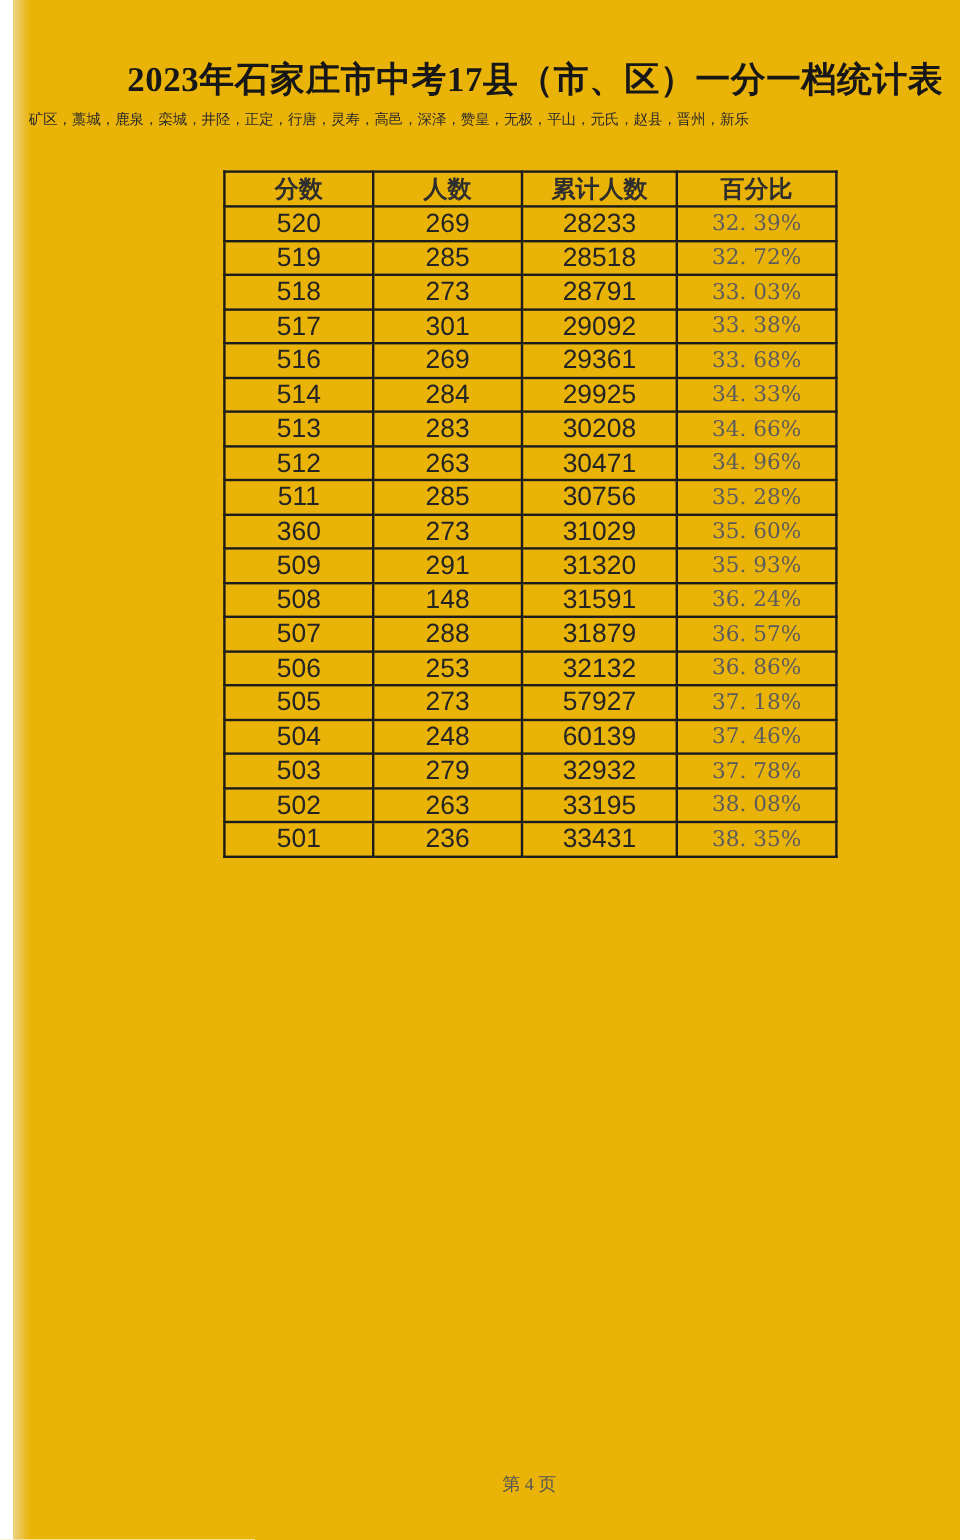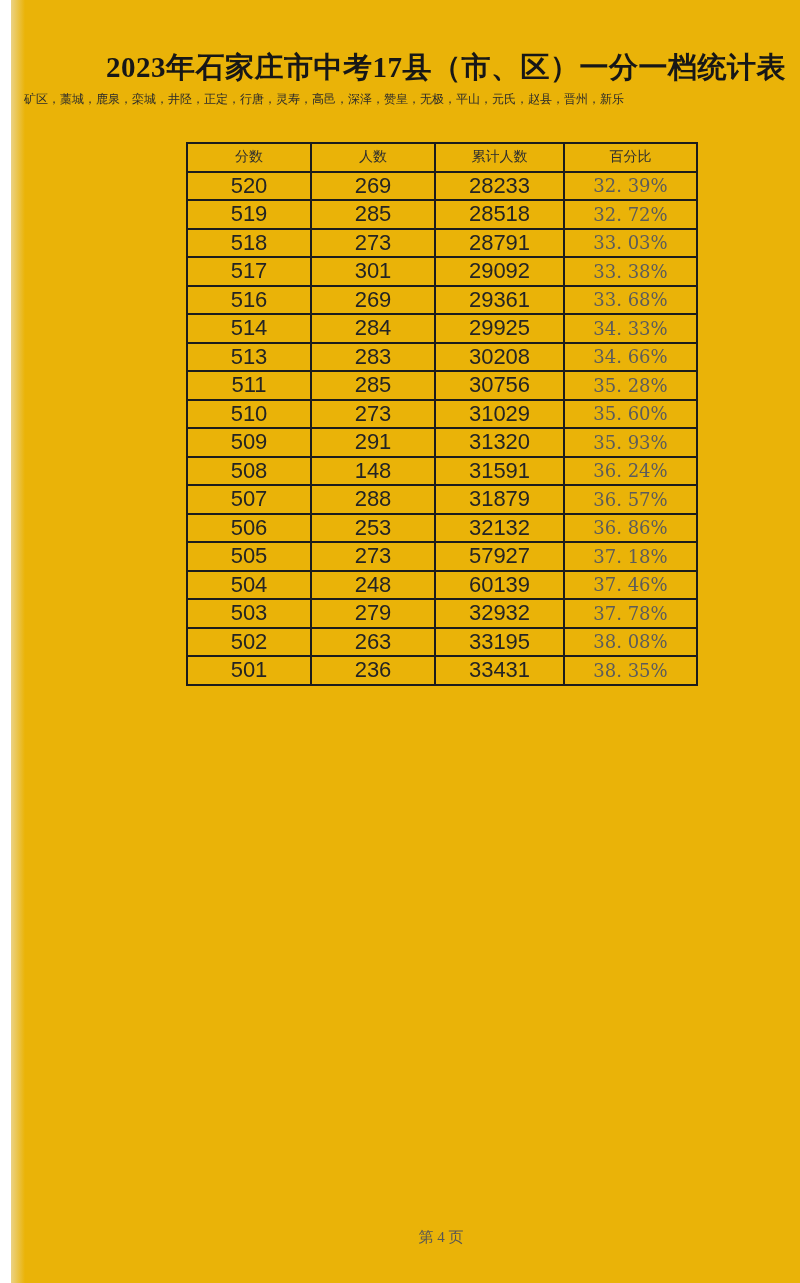--- a/index.html
+++ b/index.html
@@ -66,22 +66,22 @@
   .score-table th,
   .score-table td {
     border: 2px solid #1c1c1c;
     text-align: center;
     vertical-align: middle;
     padding: 0;
     height: 26.5px;
     overflow: hidden;
   }
   .score-table th {
-    font-weight: normal;
-    font-size: 14px;
+    font-weight: bold;
+    font-size: 20px;
     color: #2e2e2e;
   }
   .score-table td.num {
     font-family: "Liberation Sans", "DejaVu Sans", sans-serif;
     font-size: 22px;
     color: #242424;
   }
   .score-table td.pct {
     font-family: "DejaVu Serif", "Liberation Serif", serif;
     font-size: 18px;
@@ -158,27 +158,33 @@
     <td class="num">29925</td>
     <td class="pct">34. 33%</td>
   </tr>
         <tr>
     <td class="num">513</td>
     <td class="num">283</td>
     <td class="num">30208</td>
     <td class="pct">34. 66%</td>
   </tr>
         <tr>
+    <td class="num">512</td>
+    <td class="num">263</td>
+    <td class="num">30471</td>
+    <td class="pct">34. 96%</td>
+  </tr>
+        <tr>
     <td class="num">511</td>
     <td class="num">285</td>
     <td class="num">30756</td>
     <td class="pct">35. 28%</td>
   </tr>
         <tr>
-    <td class="num">510</td>
+    <td class="num">360</td>
     <td class="num">273</td>
     <td class="num">31029</td>
     <td class="pct">35. 60%</td>
   </tr>
         <tr>
     <td class="num">509</td>
     <td class="num">291</td>
     <td class="num">31320</td>
     <td class="pct">35. 93%</td>
   </tr>

